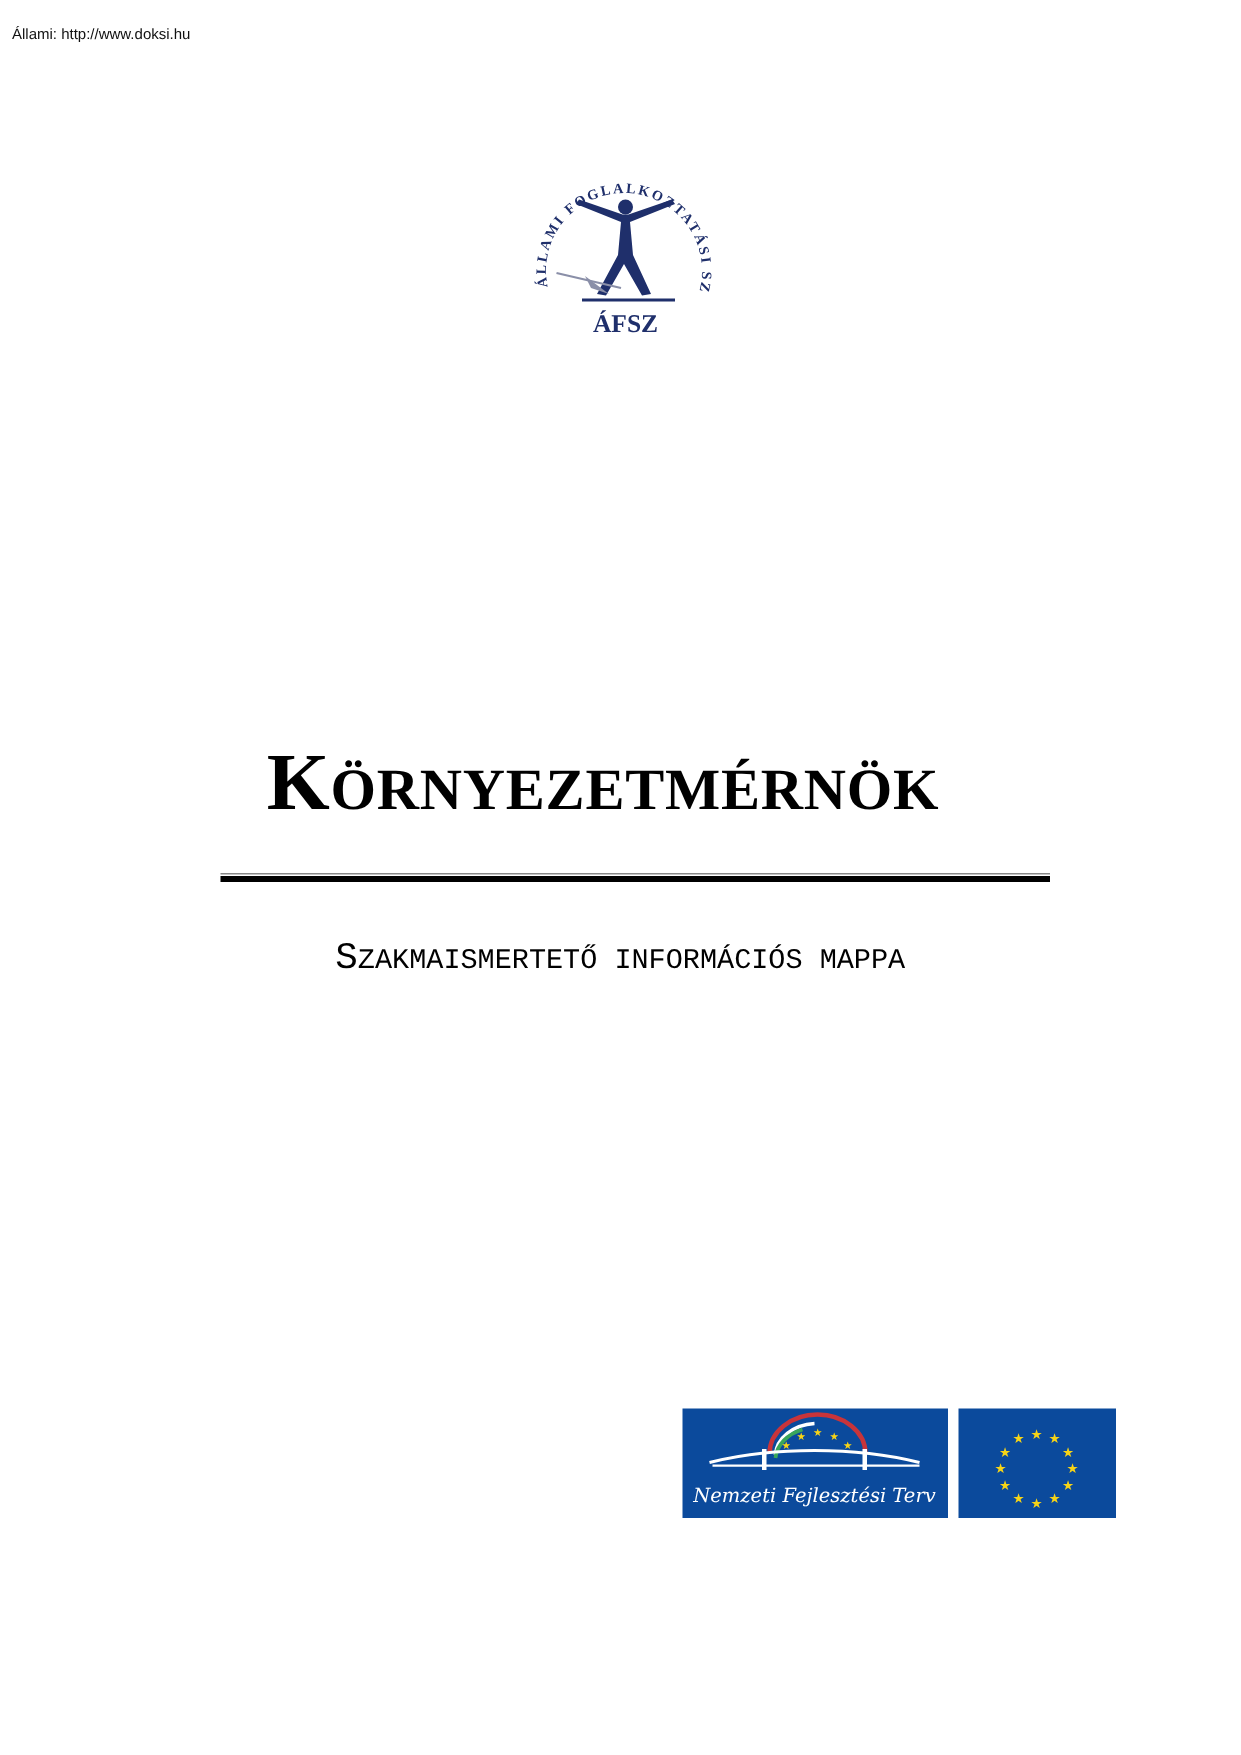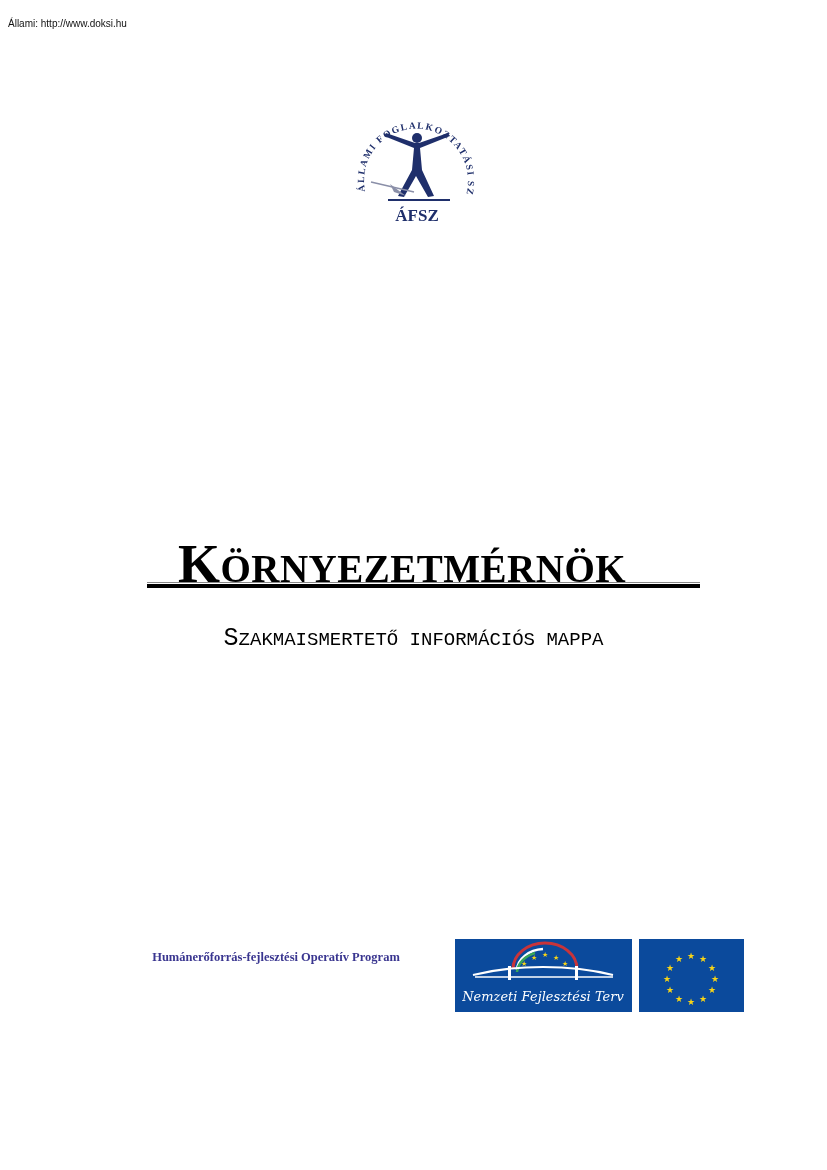--- a/index.html
+++ b/index.html
@@ -1,19 +1,19 @@
 <!DOCTYPE html>
 <html><head>
 <meta charset="utf-8">
 <style>
   html, body { margin:0; padding:0; background:#fff; }
   body { width:827px; height:1170px; position:relative; overflow:hidden; font-family:"Liberation Serif", serif; }
   .source { position:absolute; left:8px; top:18px; font-family:"Liberation Sans", sans-serif; font-size:10px; color:#111; }
   .logo { position:absolute; left:336px; top:100px; width:160px; height:128px; }
-  .title { position:absolute; left:0; top:490px; width:804px; text-align:center; font-family:"Liberation Serif", serif; font-weight:bold; color:#000; font-size:39px; letter-spacing:0.5px;margin-top:43px; }
+  .title { position:absolute; left:0; top:490px; width:804px; text-align:center; font-family:"Liberation Serif", serif; font-weight:bold; color:#000; font-size:39px; letter-spacing:0.5px; }
   .title .big { font-size:54px; }
   .rule { position:absolute; left:147px; top:582px; width:553px; }
   .rule .thin { height:1px; background:#888; }
   .rule .thick { height:4px; background:#000; margin-top:1px; }
   .subtitle { position:absolute; left:0; top:624px; width:827px; text-align:center; font-family:Liberation Mono, monospace; color:#000; font-size:19px; }
   .subtitle .big { font-size:25px; }
   .program { position:absolute; left:112px; top:950px; width:328px; text-align:center; font-family:"Liberation Serif", serif; font-weight:bold; color:#3a3690; font-size:12.5px; line-height:15px; }
   .program .gap { height:10px; }
   .nft { position:absolute; left:455px; top:939px; width:177px; height:73px; background:#0b4a9c; }
   .eu { position:absolute; left:639px; top:939px; width:105px; height:73px; background:#0b4a9c; }
@@ -44,21 +44,20 @@
 <div class="title"><span class="big">K</span><span>ÖRNYEZETMÉRNÖK</span></div>
 
 <div class="rule">
   <div class="thin"></div>
   <div class="thick"></div>
 </div>
 
 <div class="subtitle"><span class="big">S</span><span>ZAKMAISMERTETŐ INFORMÁCIÓS MAPPA</span></div>
 
 <div class="program">
-  <div>Humánerőforrás-fejlesztési Operatív Program</div>
   <div class="gap"></div>
 </div>
 
 <div class="nft">
   <svg width="177" height="73" viewBox="0 0 177 73">
     <path d="M58 30 A32 26 0 0 1 122 30" stroke="#c8343a" stroke-width="3" fill="none"></path>
     <path d="M62 31 A28 22 0 0 1 88 10" stroke="#ffffff" stroke-width="2.5" fill="none"></path>
     <path d="M62 33 A28 22 0 0 1 80 14" stroke="#3aa65a" stroke-width="2.5" fill="none"></path>
     <g fill="#f7d417" font-size="7" font-family="DejaVu Sans, sans-serif">
       <text x="66" y="27">★</text>

